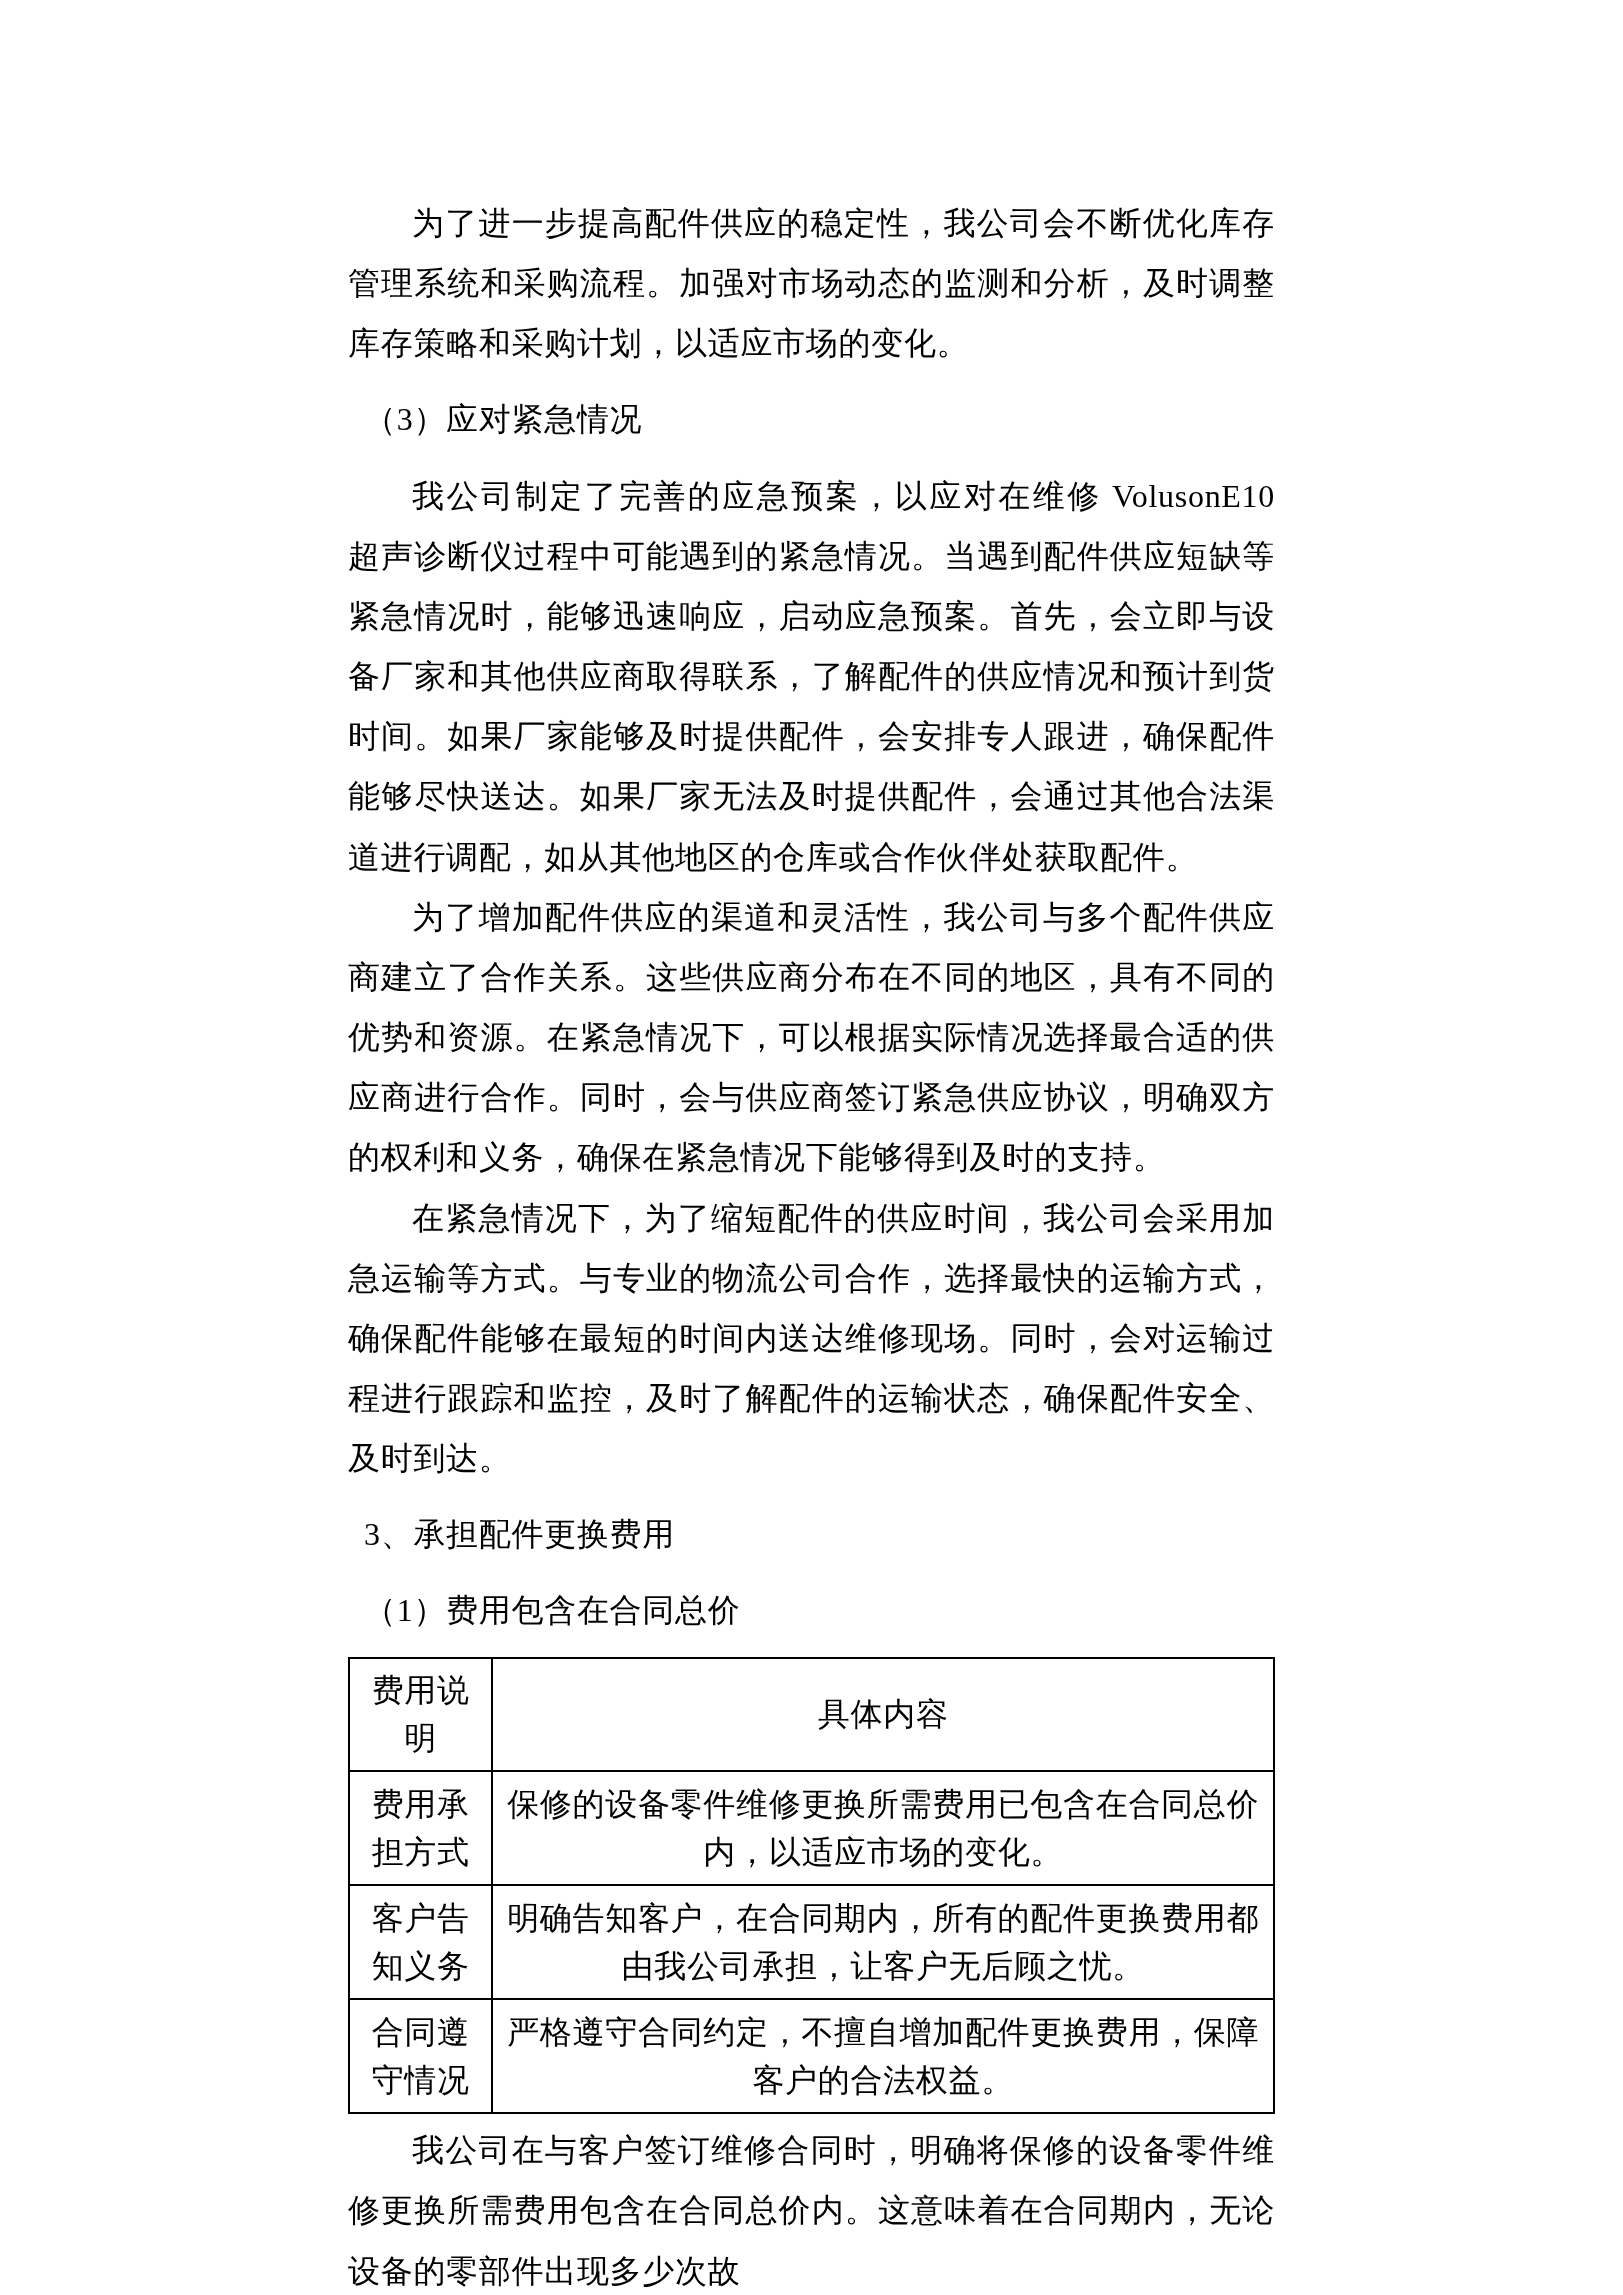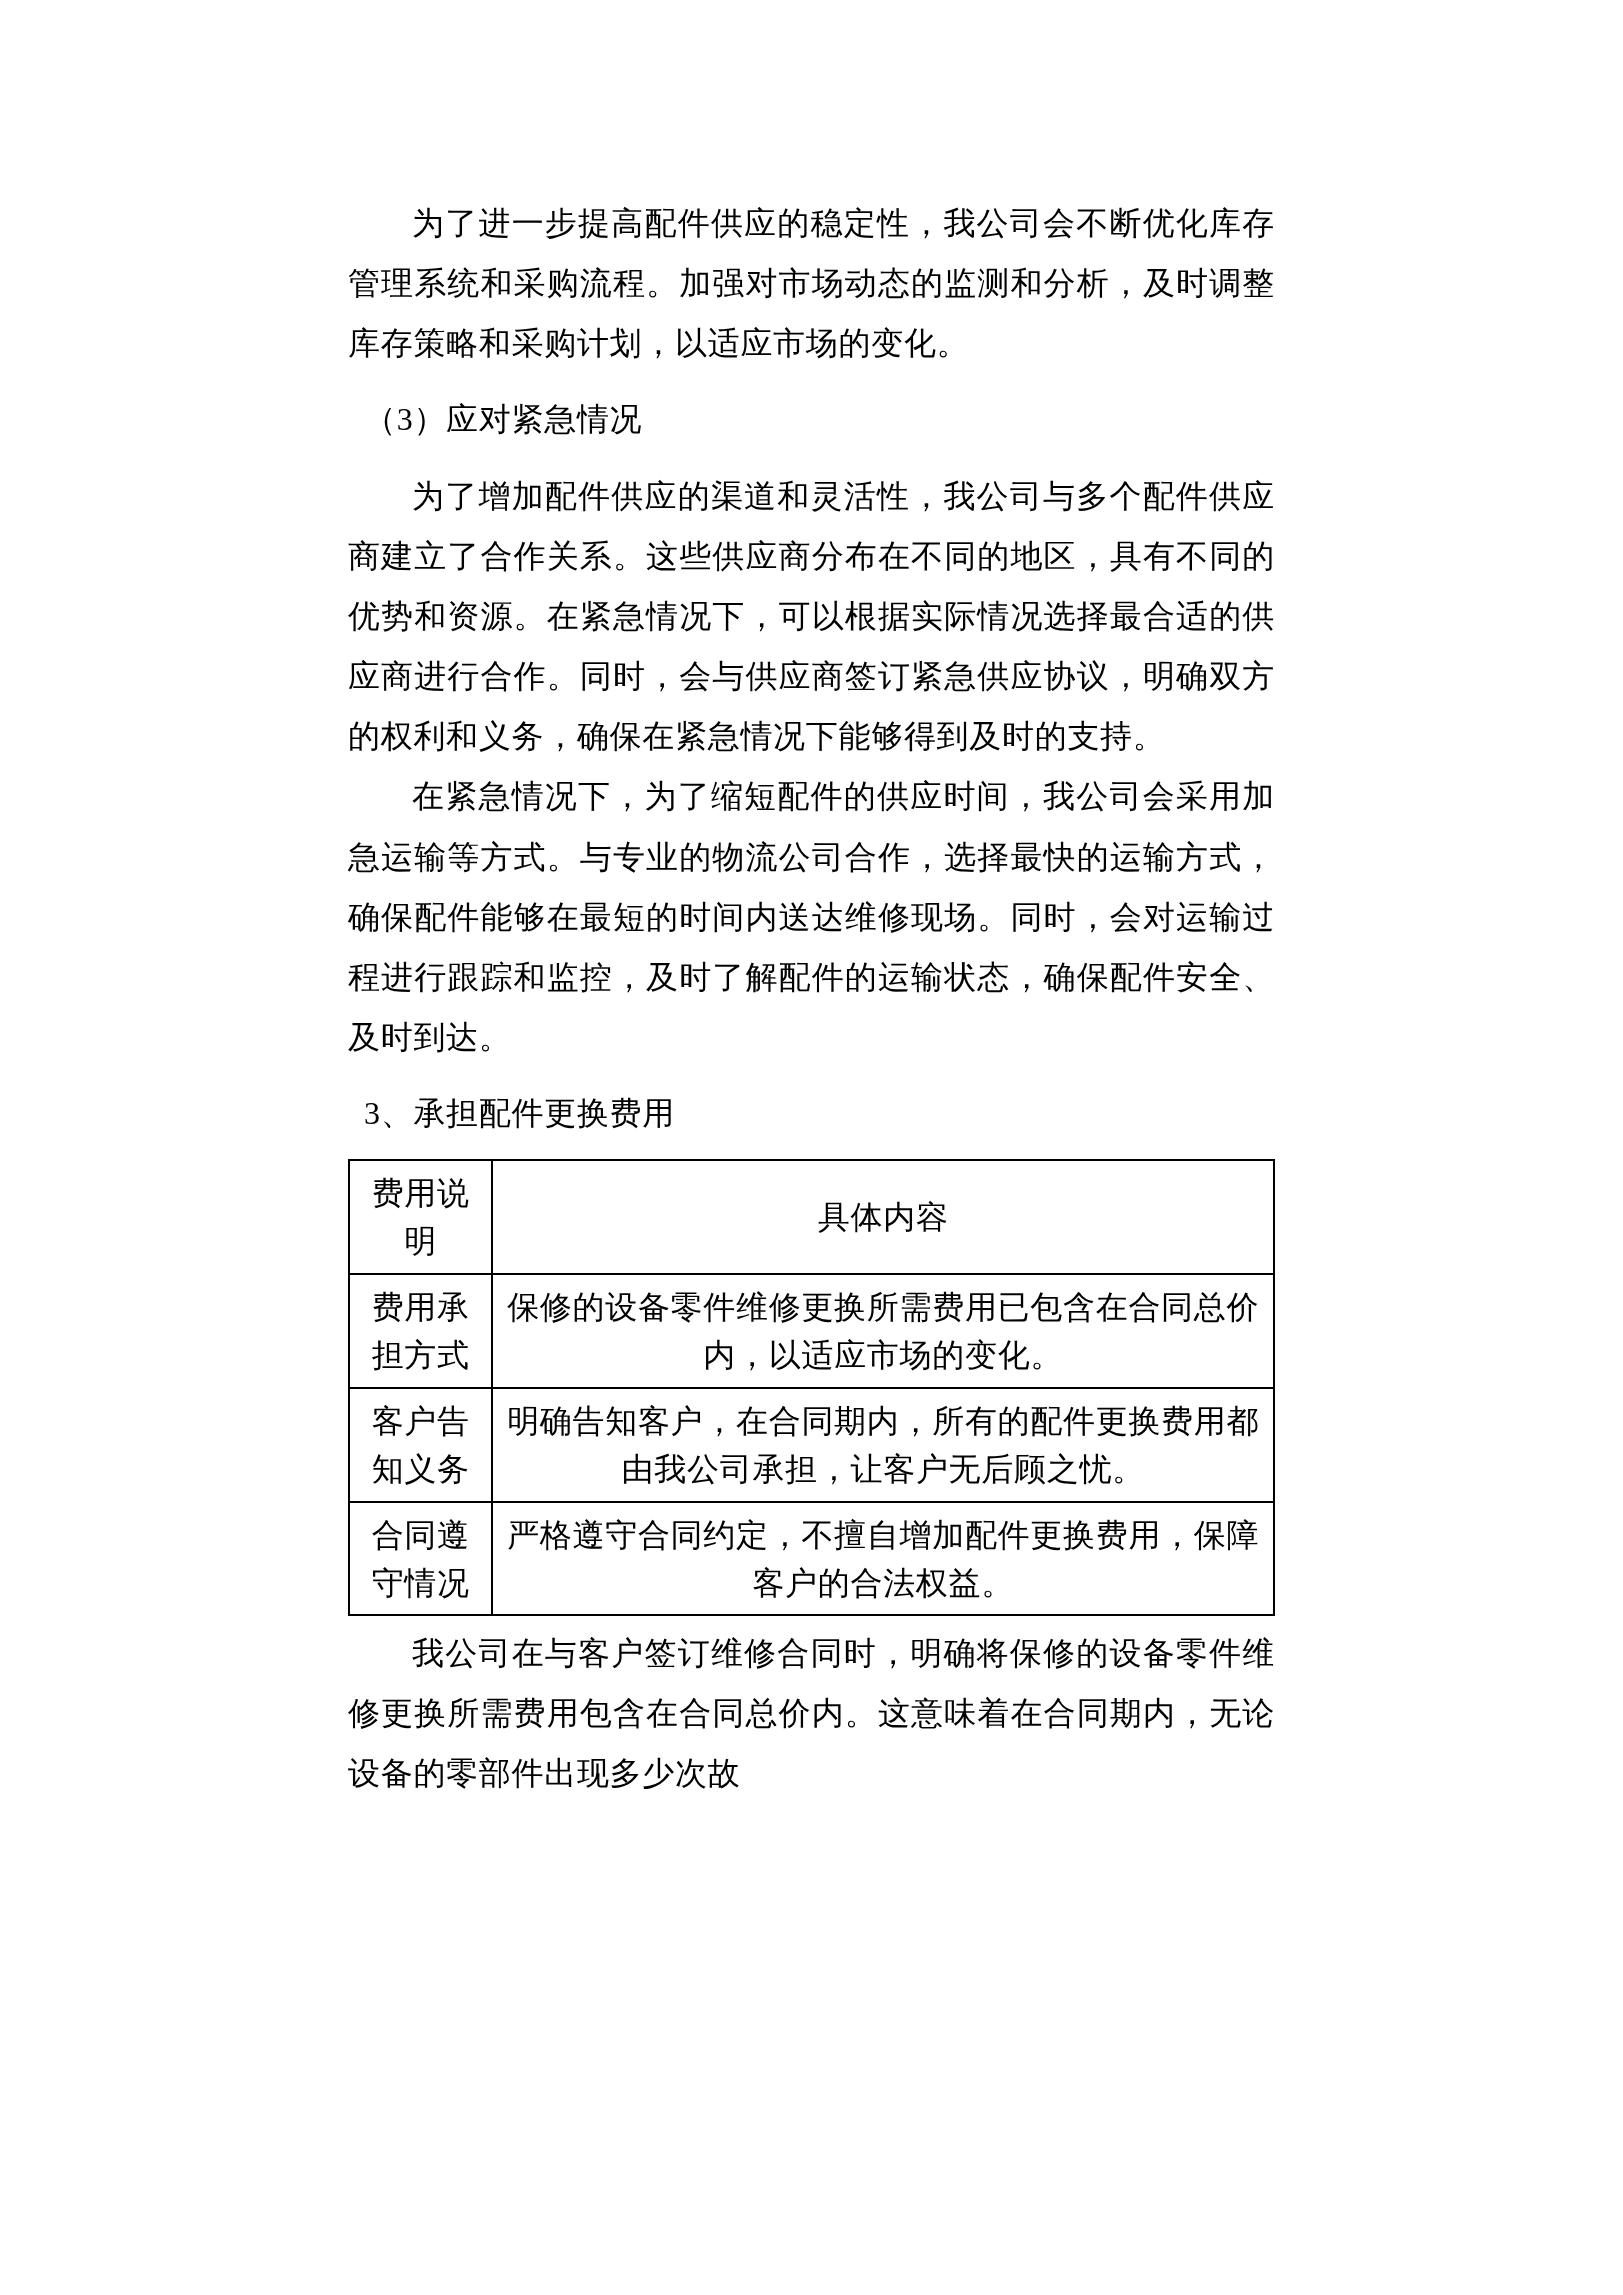--- a/index.html
+++ b/index.html
@@ -57,27 +57,29 @@
 </style>
 </head>
 <body>
 
 <div class="page">
 
   <p class="body-para">为了进一步提高配件供应的稳定性，我公司会不断优化库存管理系统和采购流程。加强对市场动态的监测和分析，及时调整库存策略和采购计划，以适应市场的变化。</p>
 
   <p class="heading-para">（3）应对紧急情况</p>
 
+  <p class="body-para">我公司制定了完善的应急预案，以应对在维修 VolusonE10 超声诊断仪过程中可能遇到的紧急情况。当遇到配件供应短缺等紧急情况时，能够迅速响应，启动应急预案。首先，会立即与设备厂家和其他供应商取得联系，了解配件的供应情况和预计到货时间。如果厂家能够及时提供配件，会安排专人跟进，确保配件能够尽快送达。如果厂家无法及时提供配件，会通过其他合法渠道进行调配，如从其他地区的仓库或合作伙伴处获取配件。</p>
 
   <p class="body-para">为了增加配件供应的渠道和灵活性，我公司与多个配件供应商建立了合作关系。这些供应商分布在不同的地区，具有不同的优势和资源。在紧急情况下，可以根据实际情况选择最合适的供应商进行合作。同时，会与供应商签订紧急供应协议，明确双方的权利和义务，确保在紧急情况下能够得到及时的支持。</p>
 
   <p class="body-para">在紧急情况下，为了缩短配件的供应时间，我公司会采用加急运输等方式。与专业的物流公司合作，选择最快的运输方式，确保配件能够在最短的时间内送达维修现场。同时，会对运输过程进行跟踪和监控，及时了解配件的运输状态，确保配件安全、及时到达。</p>
 
   <p class="heading-para">3、承担配件更换费用</p>
 
+  <p class="heading-para">（1）费用包含在合同总价</p>
 
   <table class="fee-table">
     <thead>
       <tr>
         <th class="col-label">费用说明</th>
         <th class="col-content">具体内容</th>
       </tr>
     </thead>
     <tbody>
       <tr>

